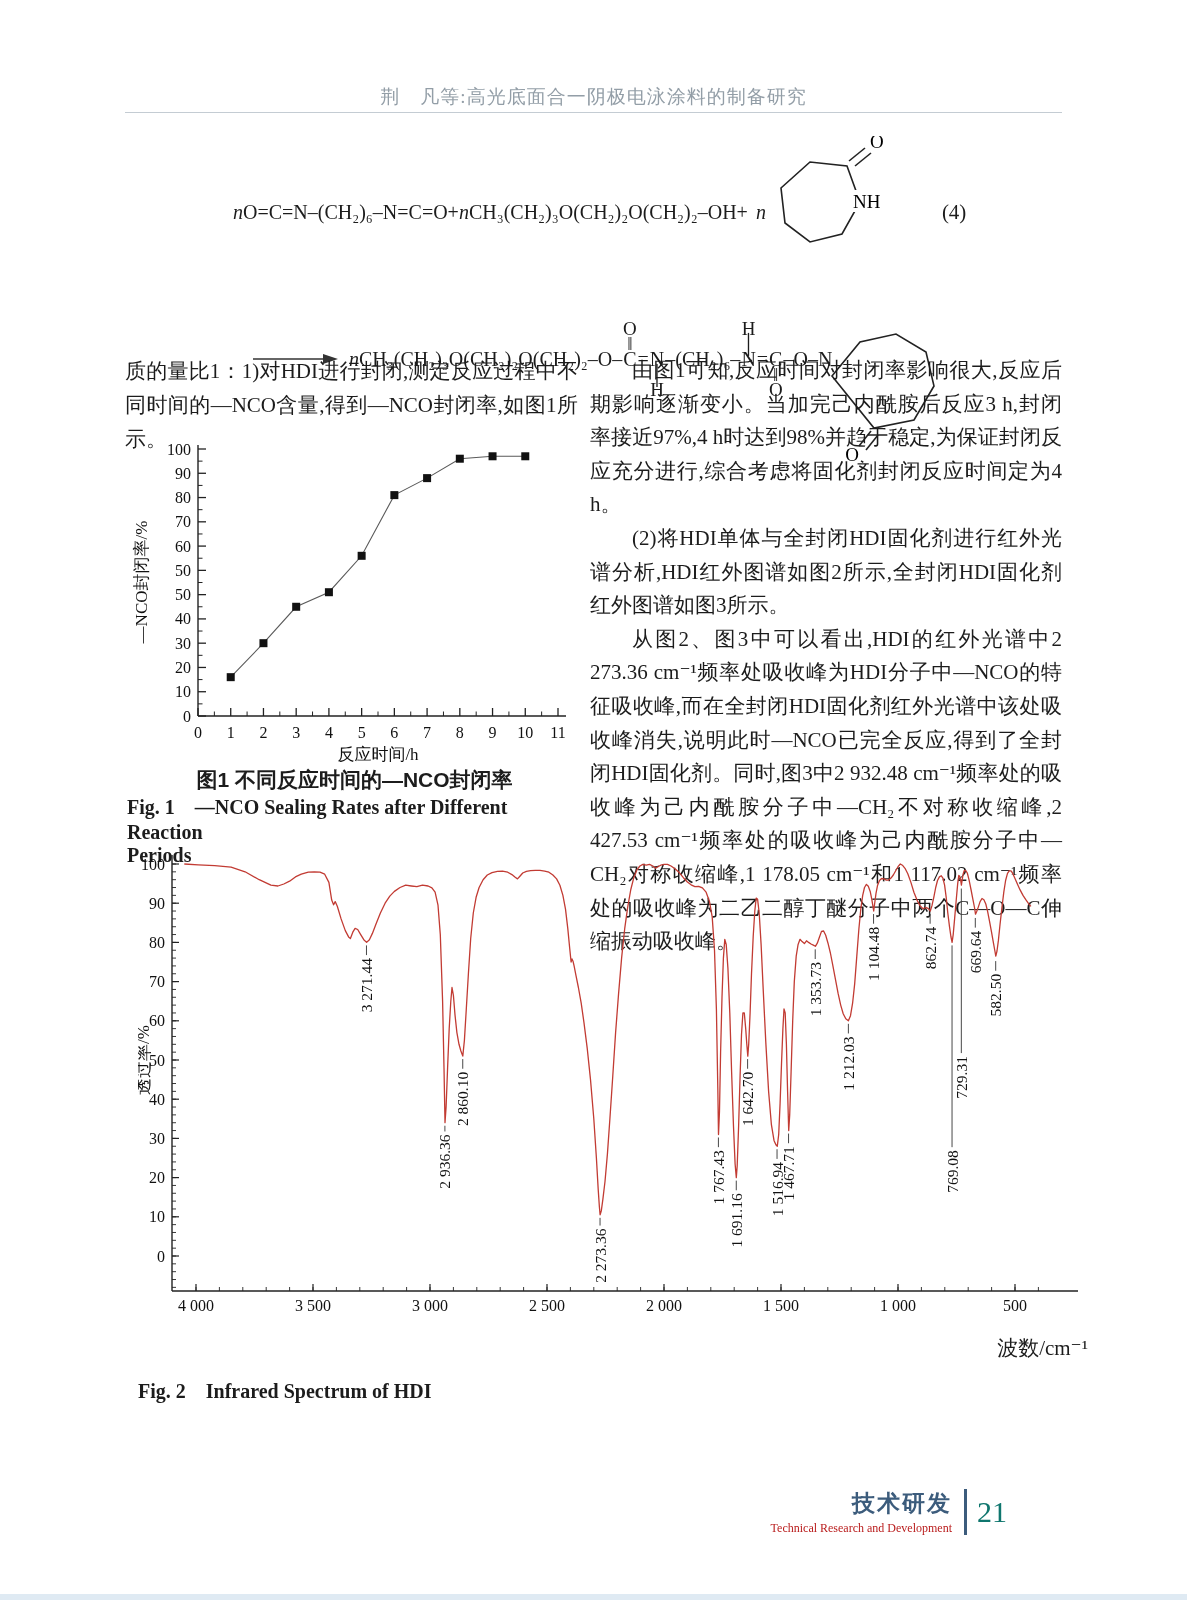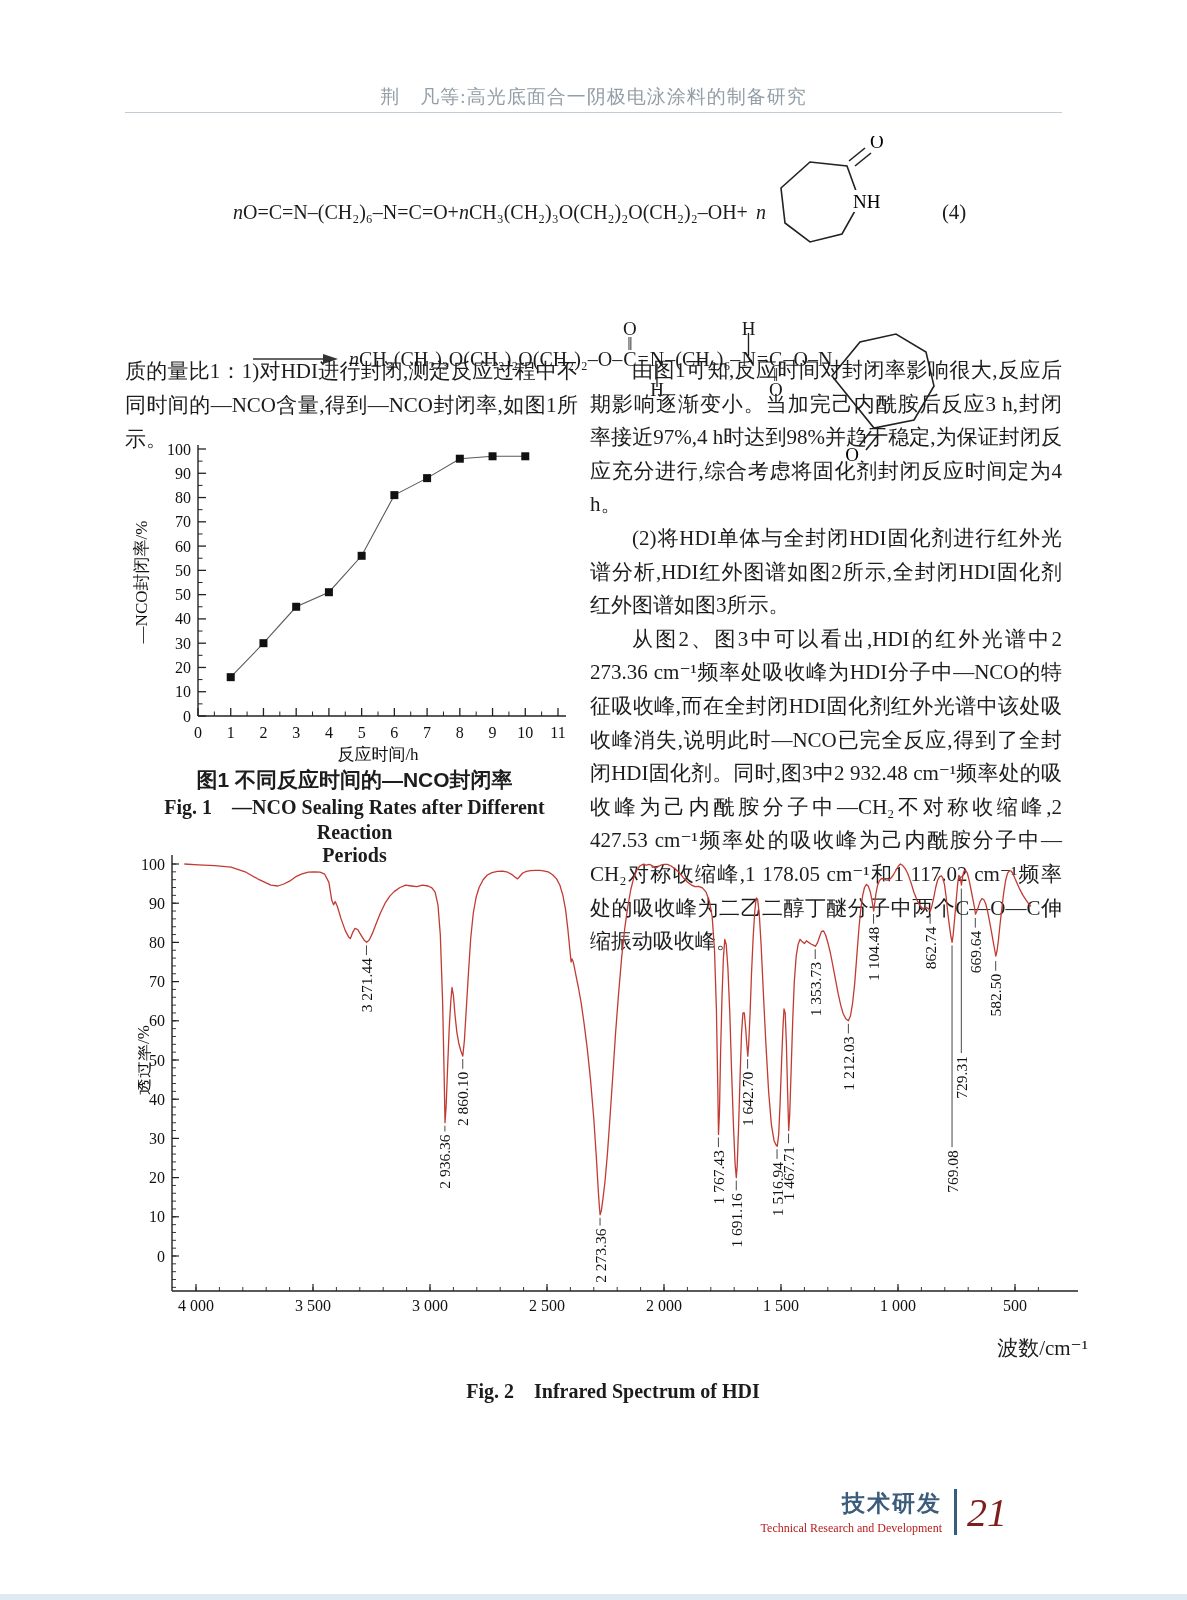--- a/index.html
+++ b/index.html
@@ -26,32 +26,32 @@
   .arrow{margin-right:10px;}
   
   .para{font-size:21px;line-height:34px;text-align:justify;}
   #left-col{top:354px;left:125px;width:453px;}
   #right-col{top:354px;left:590px;width:472px;}
   #right-col .para{line-height:33.6px;}
   .indent{text-indent:2em;}
   
   .cap-cn{font-weight:bold;font-size:21px;text-align:center;
           font-family:"Liberation Sans","DejaVu Sans",sans-serif;}
-  .cap-en{font-weight:bold;font-size:20px;text-align:center;}
+  .cap-en{font-weight:bold;font-size:20px;}
   #fig1{top:430px;left:127px;width:455px;}
   #fig2{top:833px;left:138px;width:950px;}
   #fig2-xlabel{text-align:right;font-size:21px;margin-top:12px;}
   #fig2-caps{margin-top:16px;}
   
   #footer{top:1488px;right:180px;display:flex;align-items:center;color:#3c5c7c;}
   #footer .cnen{text-align:right;margin-right:10px;}
   #footer .cn{font-family:"Liberation Sans","DejaVu Sans",sans-serif;font-weight:bold;font-size:23px;letter-spacing:2px;}
   #footer .en{font-size:12px;margin-top:2px;color:#b91c1c;}
   #footer .divider{width:3px;height:46px;background:#3c5c7c;margin:0 10px 0 2px;}
-  #footer .pg{font-size:40px;color:#7f1d1d;font-style:italic;}
+  #footer .pg{font-size:30px;color:#0f766e;}
   #bottom-bar{bottom:0;left:0;width:100%;height:6px;background:#dfeaf3;}
   svg text{font-family:"Liberation Serif","DejaVu Serif",serif;}
 </style>
 </head>
 <body>
 
 <div class="abs" id="header">荆　凡等:高光底面合一阴极电泳涂料的制备研究</div>
 <div class="abs" id="header-rule"></div>
 
 <div class="abs" id="equation">

